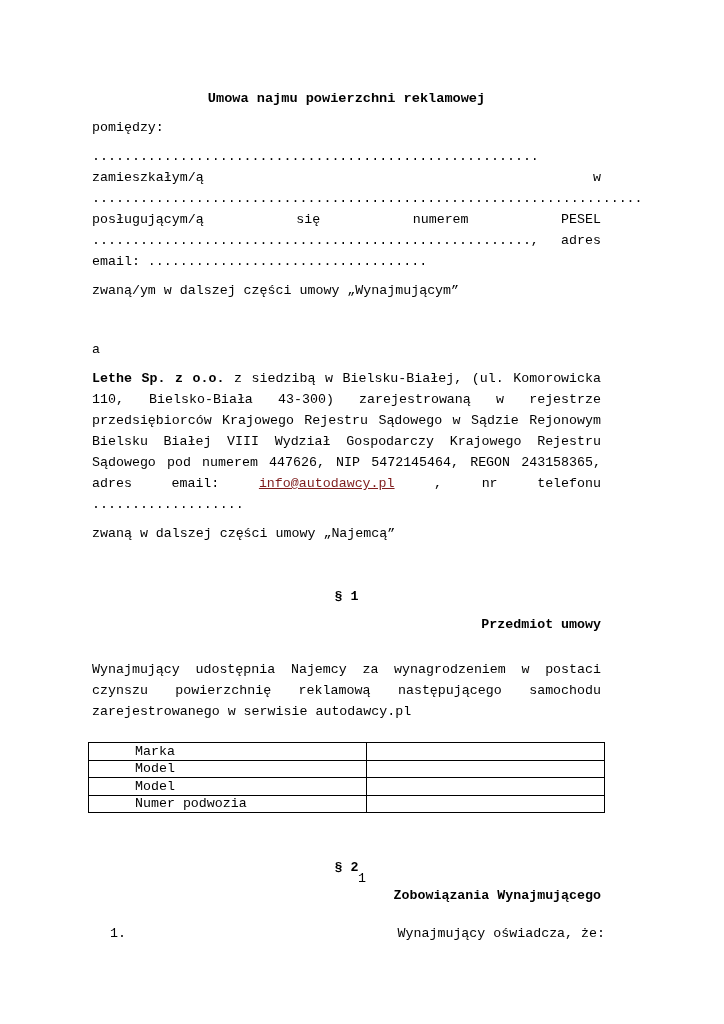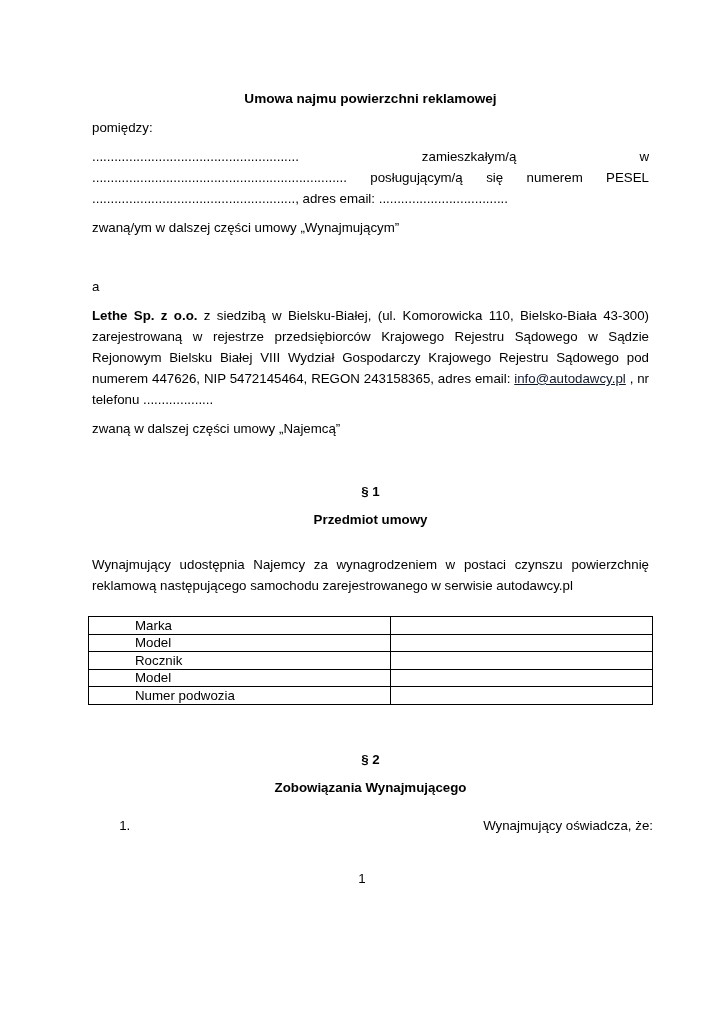--- a/index.html
+++ b/index.html
@@ -5,23 +5,23 @@
   html, body {
     margin: 0;
     padding: 0;
     background: #ffffff;
   }
   .page {
     position: relative;
     width: 724px;
     height: 952px;
     box-sizing: border-box;
-    padding: 88px 71px 0 88px;
+    padding: 88px 119px 0 88px;
     background: #ffffff;
-    font-family: Liberation Sans, sans-serif;
+    font-family: Liberation Mono, monospace;
     font-size: 13.3px;
     line-height: 21px;
     color: #000000;
     overflow: hidden;
   }
   p { margin: 4px; }
   .title {
     margin: 0;
     text-align: center;
     font-size: 13.6px;
@@ -32,26 +32,26 @@
   .just   { text-align: justify; }
   .connector { margin-top: 38px; }
   .sec-num {
     margin-top: 42px;
     text-align: center;
     font-weight: bold;
   }
   .sec-num-2 { margin-top: 44px; }
   .sec-title {
     margin-top: 7px;
-    text-align: center;
+    text-align: right;
     font-weight: bold;
   }
   .sec-body { margin-top: 24px; }
   .email-link {
-    color: #0f172a;
+    color: #7f1d1d;
     text-decoration: underline;
     cursor: pointer;
   }
   .car-table {
     margin-top: 20px;
     width: 100%;
     border-collapse: collapse;
     table-layout: fixed;
     border-radius: 9px;
   }
@@ -110,24 +110,20 @@
     <tbody>
       <tr>
         <td class="label">Marka</td>
         <td class="value"></td>
       </tr>
       <tr>
         <td class="label">Model</td>
         <td class="value"></td>
       </tr>
       <tr>
-        <td class="label">Rocznik</td>
-        <td class="value"></td>
-      </tr>
-      <tr>
         <td class="label">Model</td>
         <td class="value"></td>
       </tr>
       <tr>
         <td class="label">Numer podwozia</td>
         <td class="value"></td>
       </tr>
     </tbody>
   </table>
 

